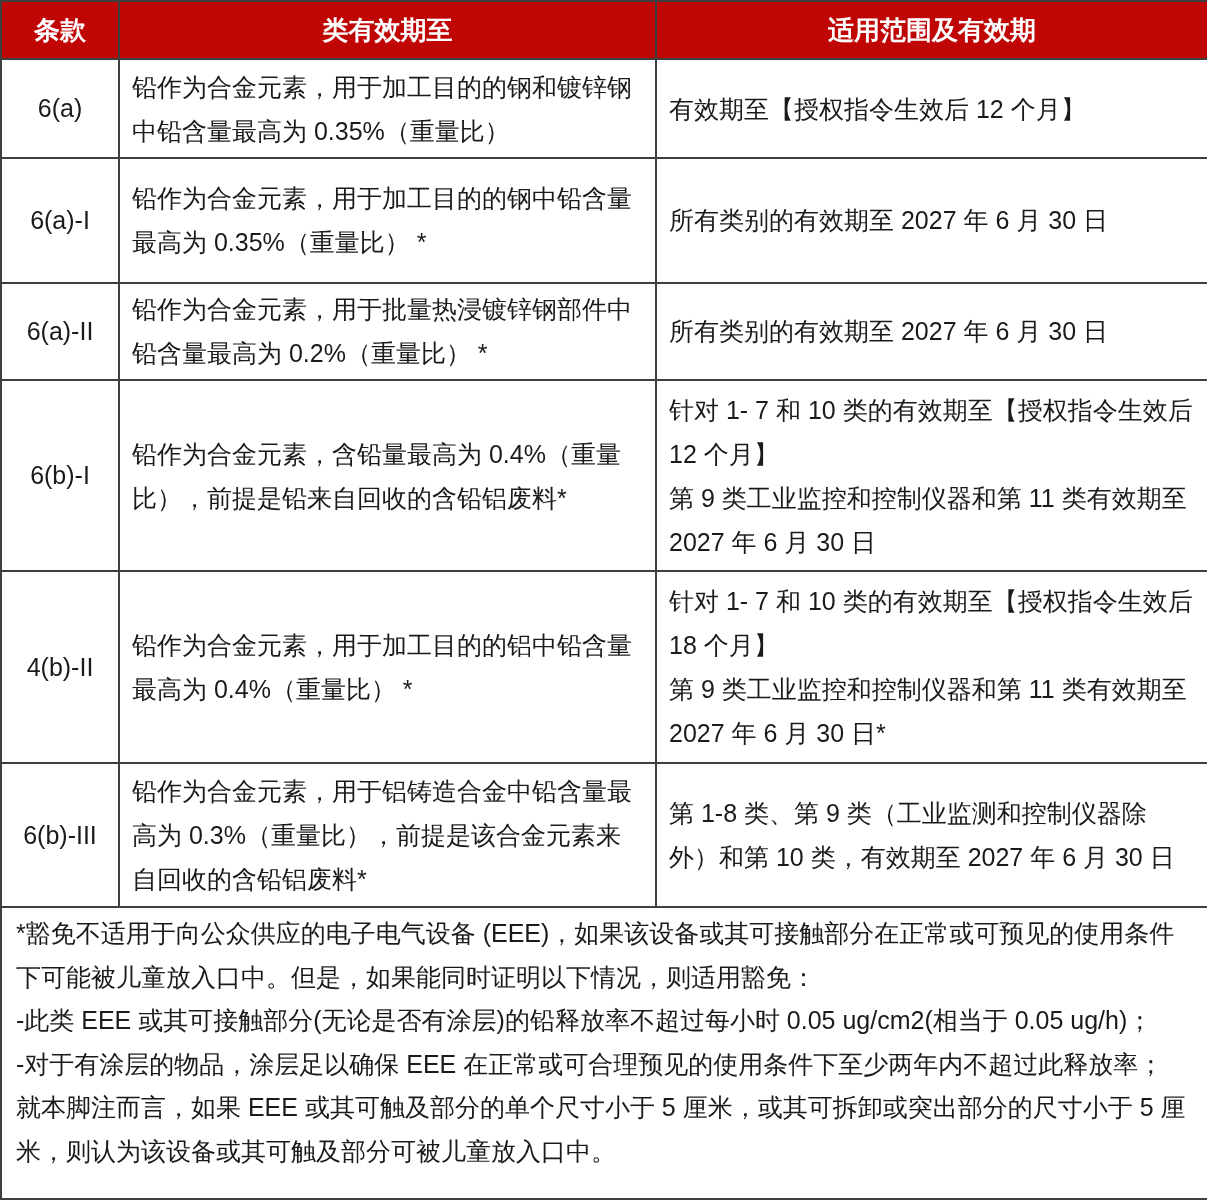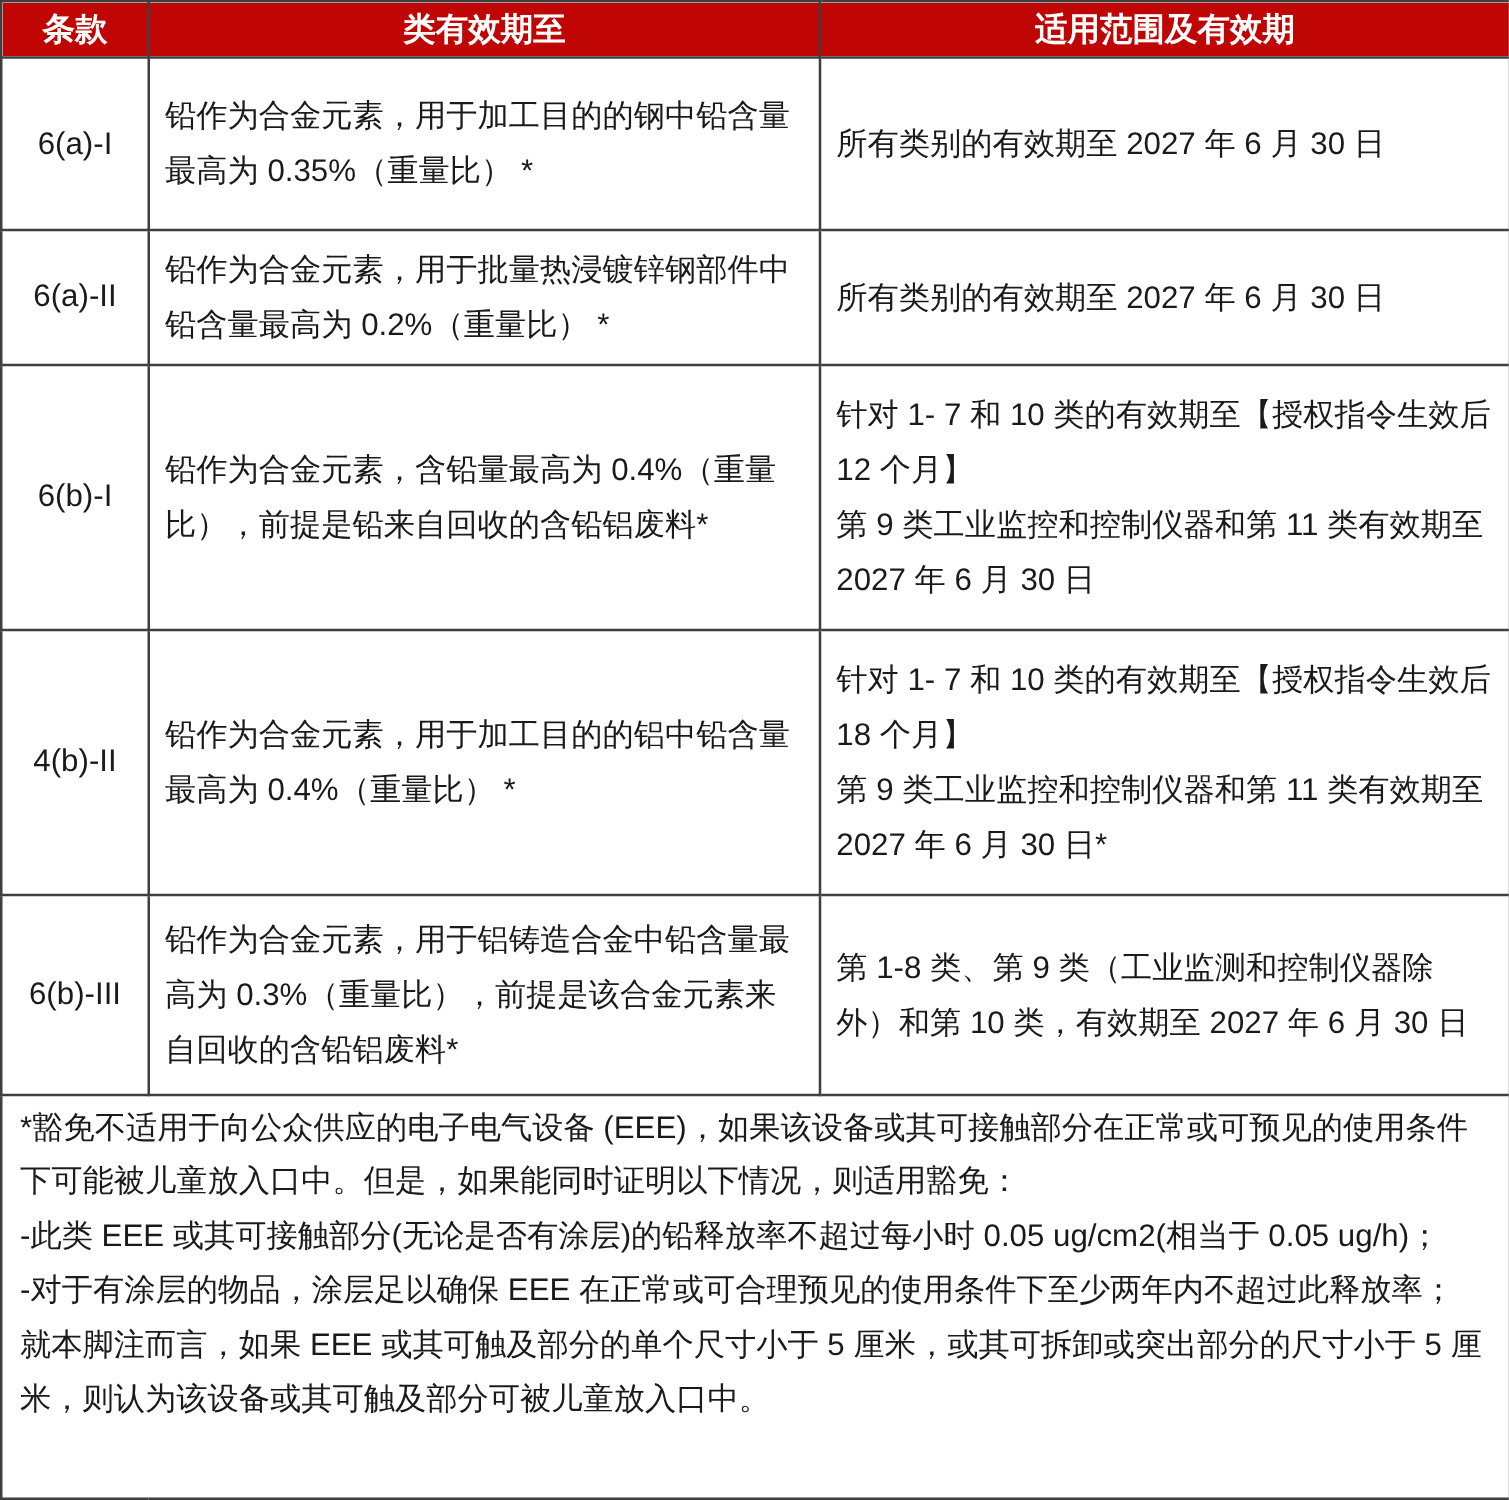--- a/index.html
+++ b/index.html
@@ -17,21 +17,21 @@
     color: #1a1a1a;
   }
   .doc-table col.c-clause { width: 118px; }
   .doc-table col.c-content { width: 537px; }
   .doc-table col.c-scope { width: 552px; }
   .doc-table th, .doc-table td {
     border: 2px solid #3f3f3f;
     box-sizing: border-box;
     overflow: hidden;
   }
-  .doc-table thead tr { height: 45px; }
+  .doc-table thead tr { height: 58px; }
   .doc-table th {
     background: #c00505;
     color: #ffffff;
     font-size: 26px;
     font-weight: bold;
     text-align: center;
     padding: 0 4px;
   }
   .clause-cell {
     text-align: center;
@@ -75,20 +75,25 @@
     <col class="c-scope">
   </colgroup>
   <thead>
     <tr>
       <th>条款</th>
       <th>类有效期至</th>
       <th>适用范围及有效期</th>
     </tr>
   </thead>
   <tbody>
+    <tr class="row-0">
+      <td class="clause-cell">6(a)</td>
+      <td class="content-cell">铅作为合金元素，用于加工目的的钢和镀锌钢中铅含量最高为 0.35%（重量比）</td>
+      <td class="scope-cell">有效期至【授权指令生效后 12 个月】</td>
+    </tr>
     <tr class="row-1">
       <td class="clause-cell">6(a)-I</td>
       <td class="content-cell">铅作为合金元素，用于加工目的的钢中铅含量最高为 0.35%（重量比） *</td>
       <td class="scope-cell">所有类别的有效期至 2027 年 6 月 30 日</td>
     </tr>
     <tr class="row-2">
       <td class="clause-cell">6(a)-II</td>
       <td class="content-cell">铅作为合金元素，用于批量热浸镀锌钢部件中铅含量最高为 0.2%（重量比） *</td>
       <td class="scope-cell">所有类别的有效期至 2027 年 6 月 30 日</td>
     </tr>

